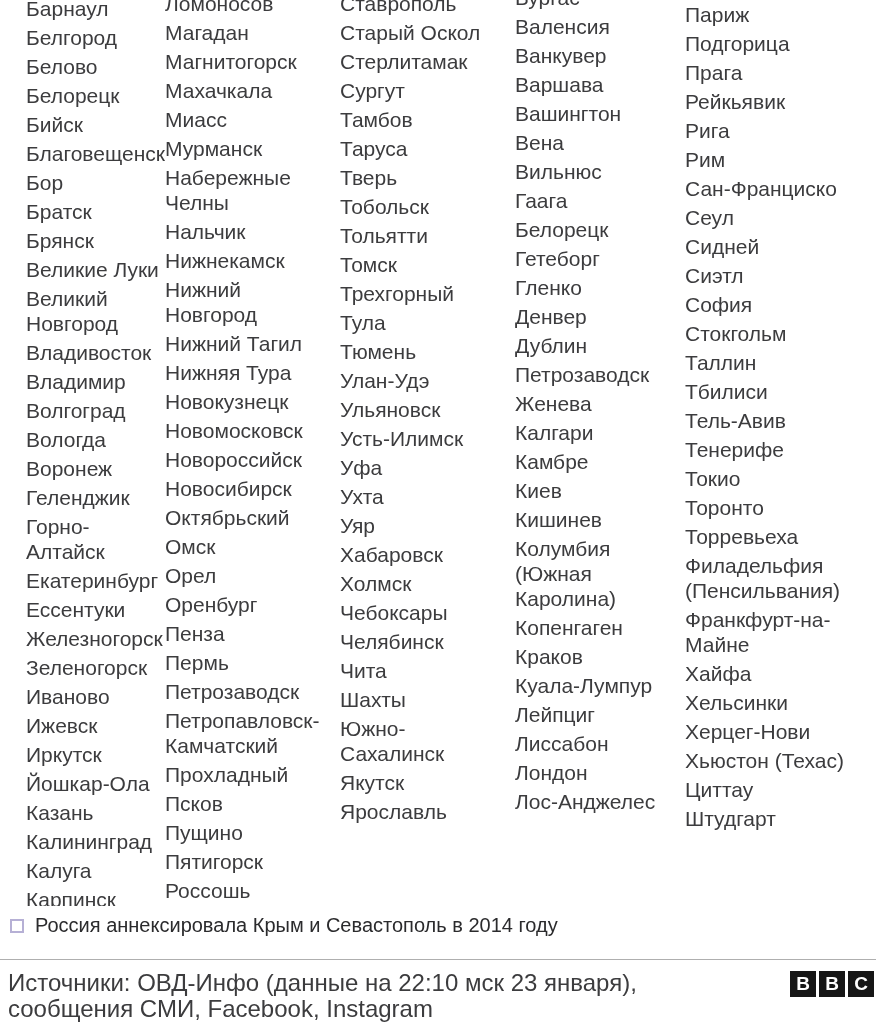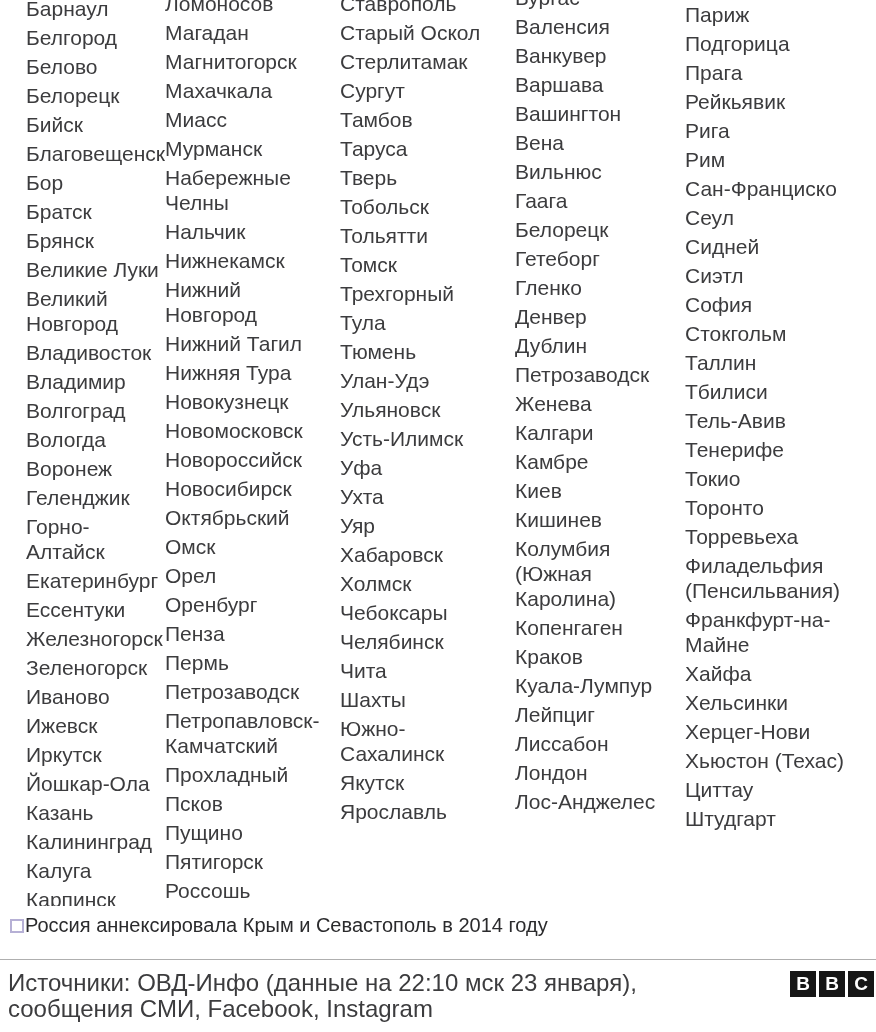--- a/index.html
+++ b/index.html
@@ -24,21 +24,21 @@
   .col-5 { width: 179px; padding-right: 17px; margin-top: 2px; }
   .city {
     font-size: 21px;
     line-height: 25px;
     margin-bottom: 4px;
     color: #3c3c3e;
   }
   .legend {
     display: flex;
     align-items: center;
-    gap: 1px;
+    gap: 11px;
     padding-left: 10px;
     margin-top: 8px;
   }
   .legend-swatch {
     width: 14px; height: 14px;
     border: 2px solid #b6b0d5;
     background: #ffffff;
     flex: 0 0 auto;
   }
   .legend-label { font-size: 20px; color: #2b2b2d; }

